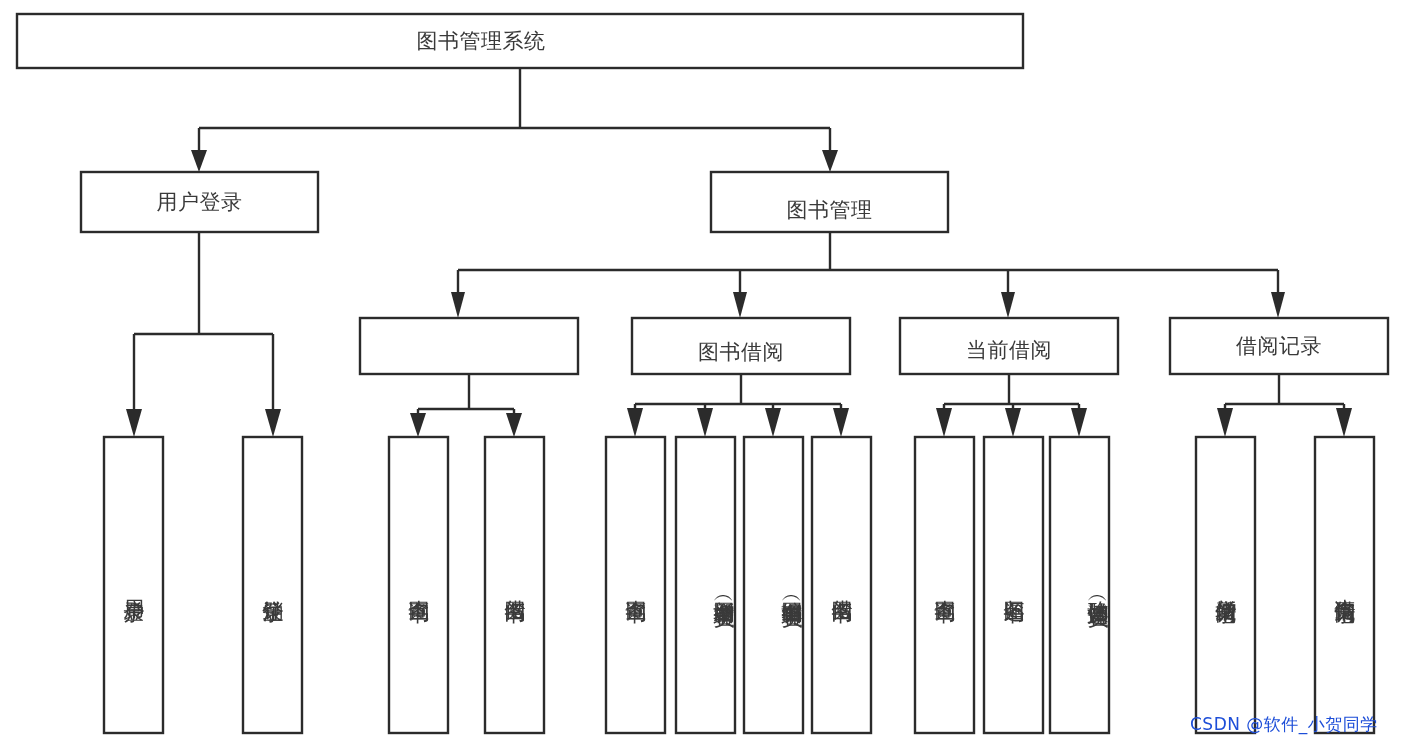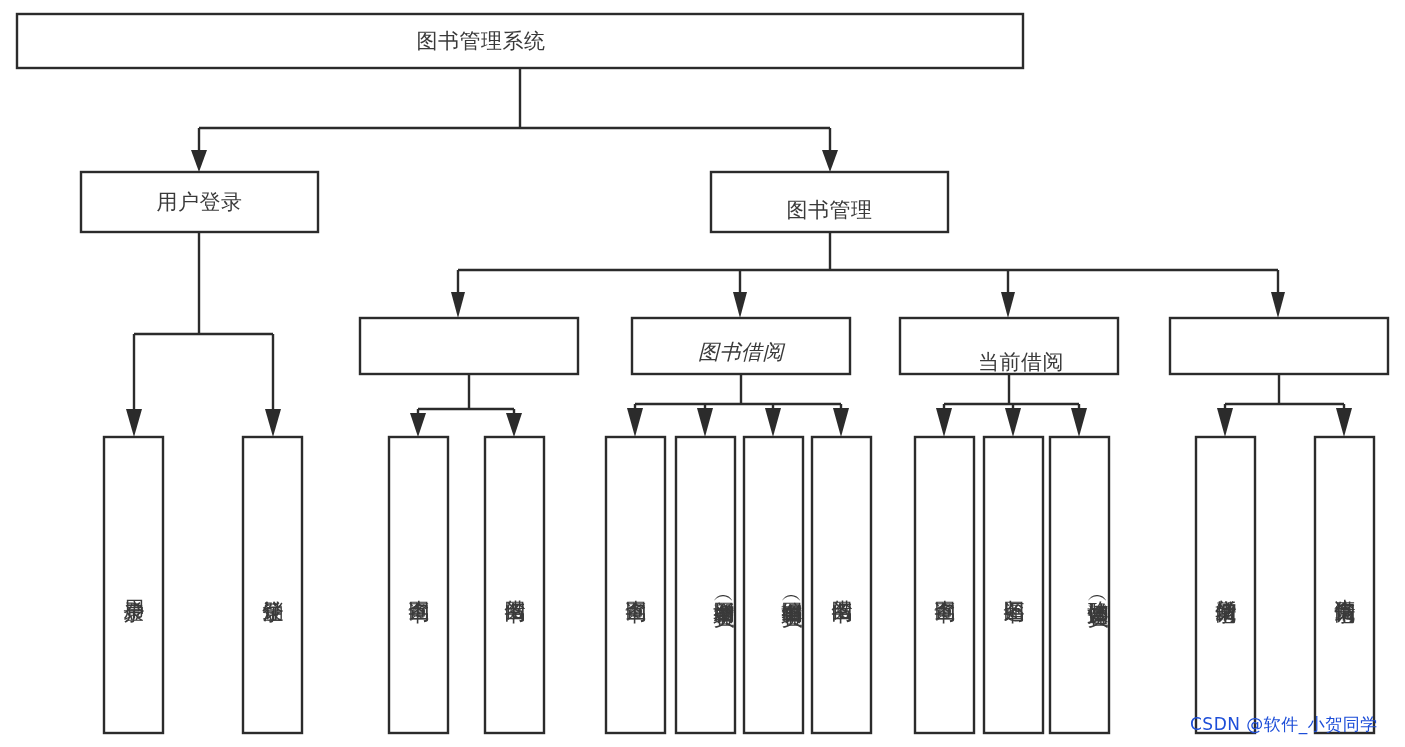--- a/index.html
+++ b/index.html
@@ -167,22 +167,23 @@
     <path class="connector" d="M1344,404 L1344,412"></path>
     <polygon class="arrow-head" points="1217,408 1233,408 1225,437"></polygon>
     <polygon class="arrow-head" points="1336,408 1352,408 1344,437"></polygon>
   </svg>
 
   <div class="node-label-h" style="left:17px; top:14px; width:928px; height:54px;">图书管理系统</div>
 
   <div class="node-label-h" style="left:81px; top:172px; width:237px; height:60px;">用户登录</div>
   <div class="node-label-h" style="left:711px; top:172px; width:237px; height:76px;">图书管理</div>
 
-  <div class="node-label-h" style="left:632px; top:318px; width:218px; height:68px;font-style:italic;">图书借阅</div>
-  <div class="node-label-h" style="left:900px; top:334px; width:218px; height:56px;margin-left:12px;">当前借阅</div>
+  <div class="node-label-h" style="left:632px; top:318px; width:218px; height:68px;">图书借阅</div>
+  <div class="node-label-h" style="left:900px; top:322px; width:218px; height:56px;">当前借阅</div>
+  <div class="node-label-h" style="left:1170px; top:318px; width:218px; height:56px;">借阅记录</div>
 
   <div class="node-label-v" style="left:104px; top:437px; width:59px; height:296px;">用户登录</div>
   <div class="node-label-v" style="left:243px; top:437px; width:59px; height:296px;">注销登录</div>
   <div class="node-label-v" style="left:389px; top:437px; width:59px; height:296px;">查询图书</div>
   <div class="node-label-v" style="left:485px; top:437px; width:59px; height:296px;">借阅图书</div>
 
   <div class="node-label-v" style="left:606px; top:437px; width:59px; height:296px;">查询图书</div>
   <div class="node-label-v" style="left:676px; top:437px; width:59px; height:296px; align-items:flex-start; padding-top:6px; box-sizing:border-box;">新增图书（管理员）</div>
   <div class="node-label-v" style="left:744px; top:437px; width:59px; height:296px; align-items:flex-start; padding-top:6px; box-sizing:border-box;">编辑图书（管理员）</div>
   <div class="node-label-v" style="left:812px; top:437px; width:59px; height:296px;">借阅图书</div>

